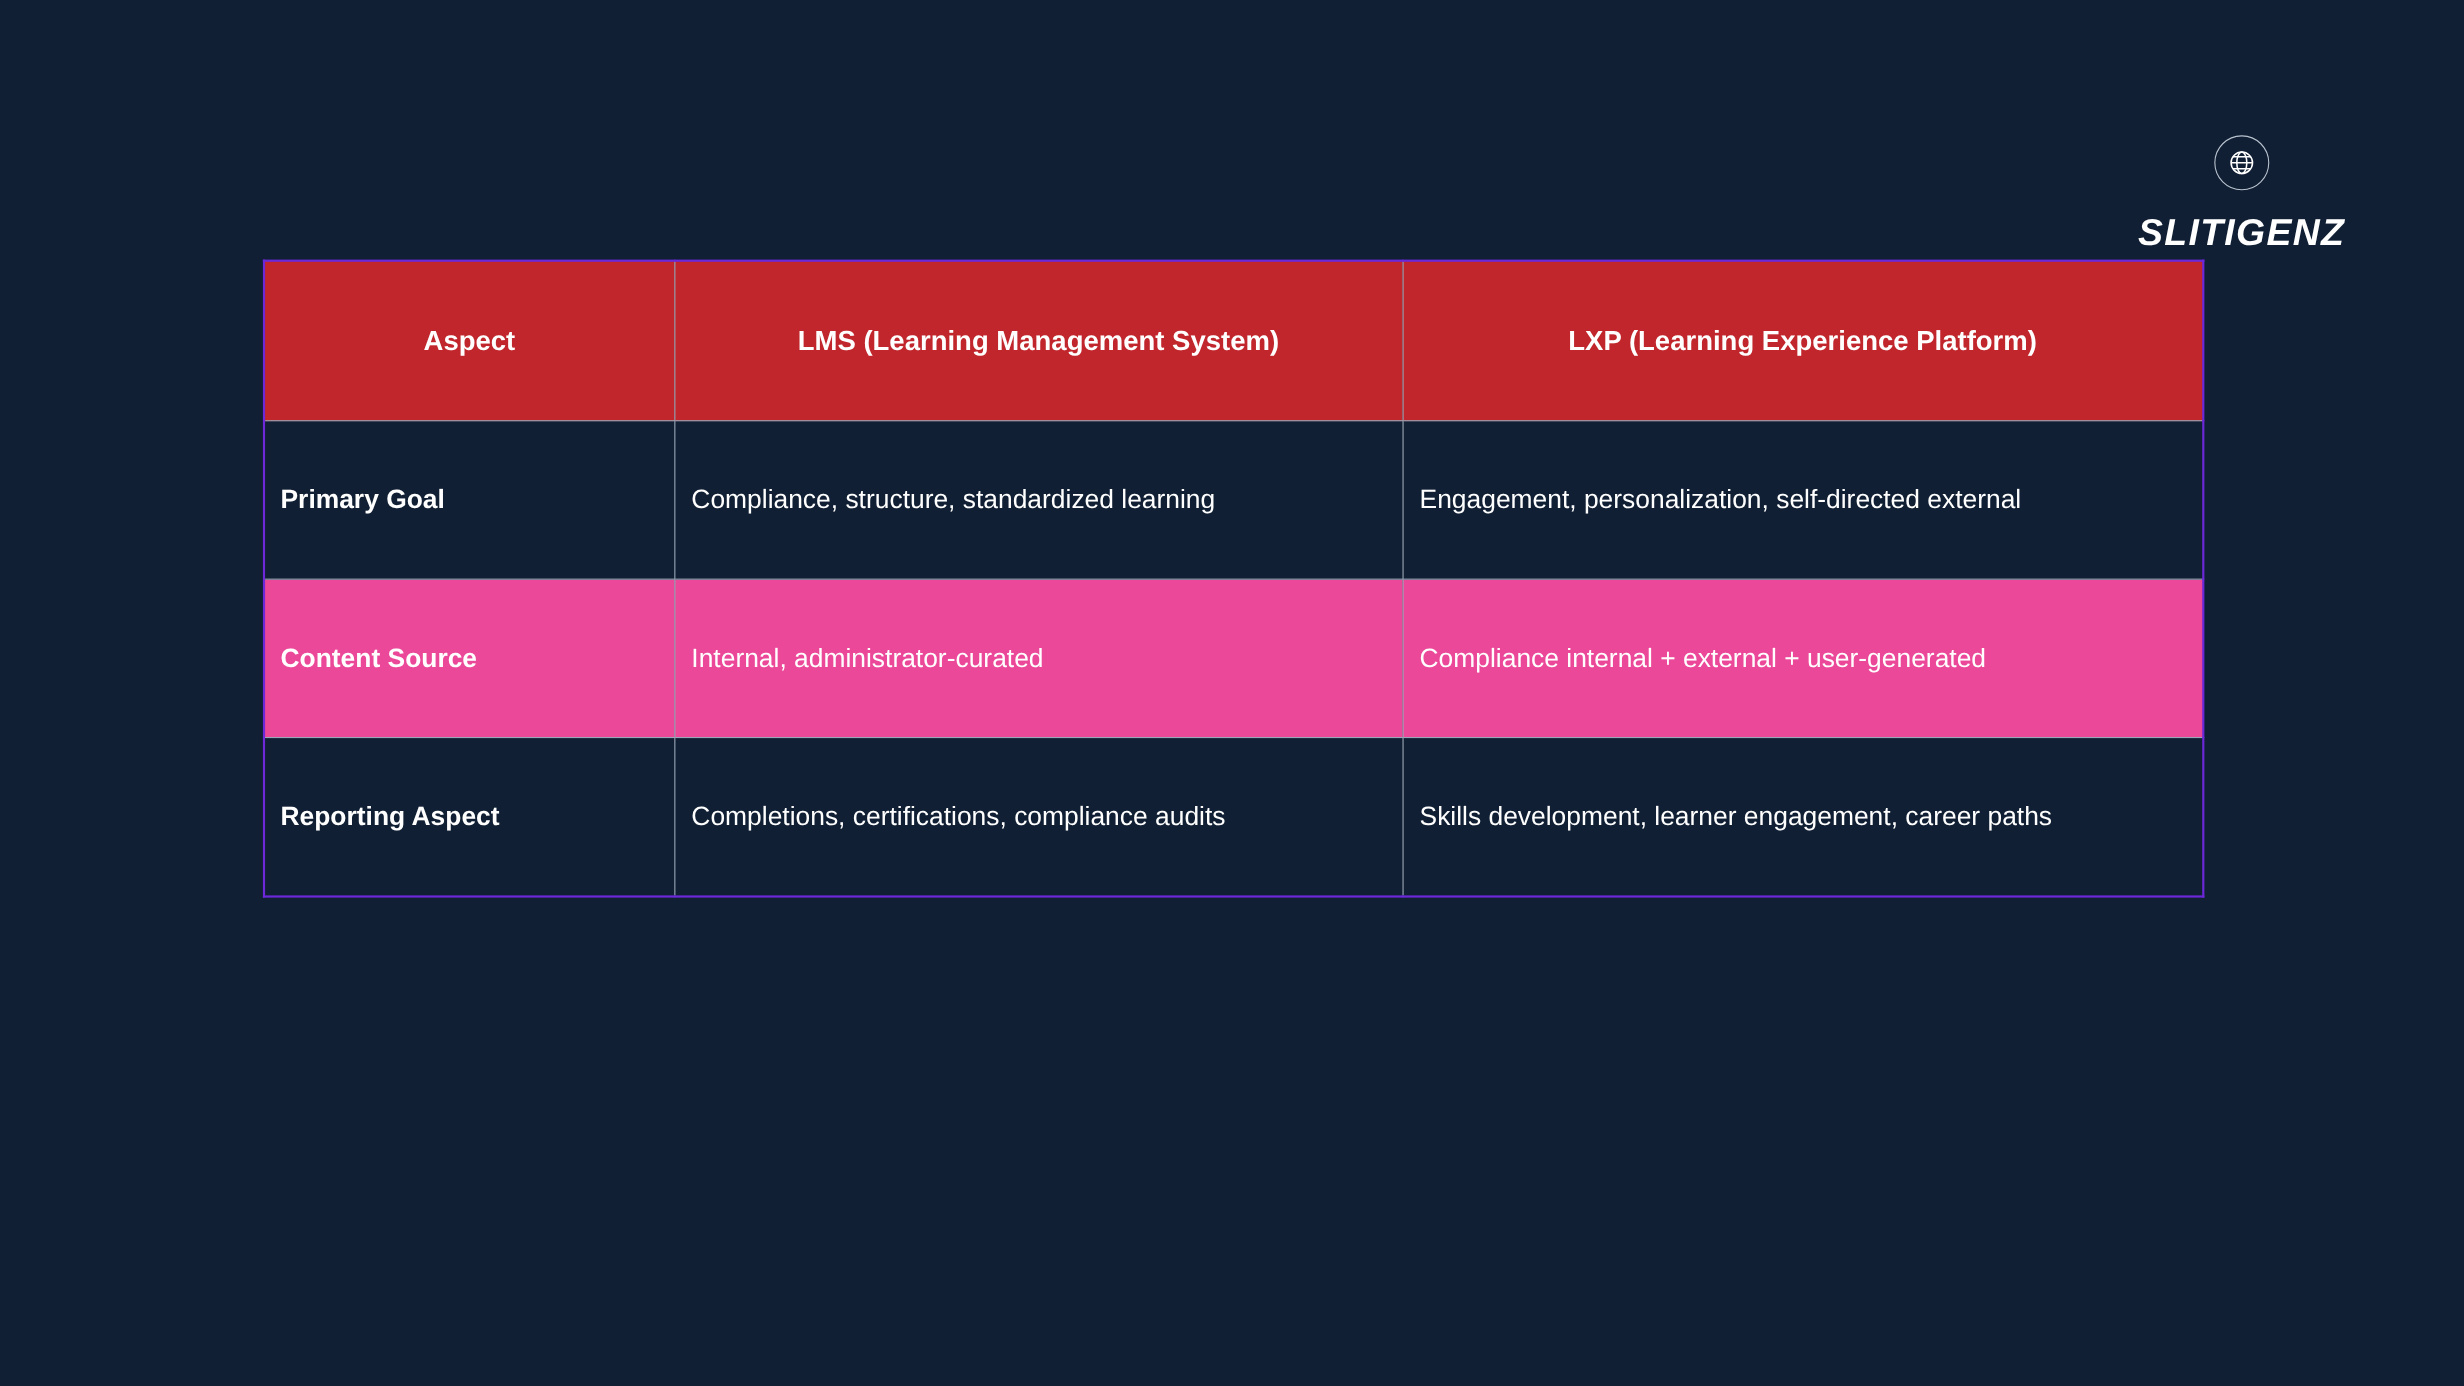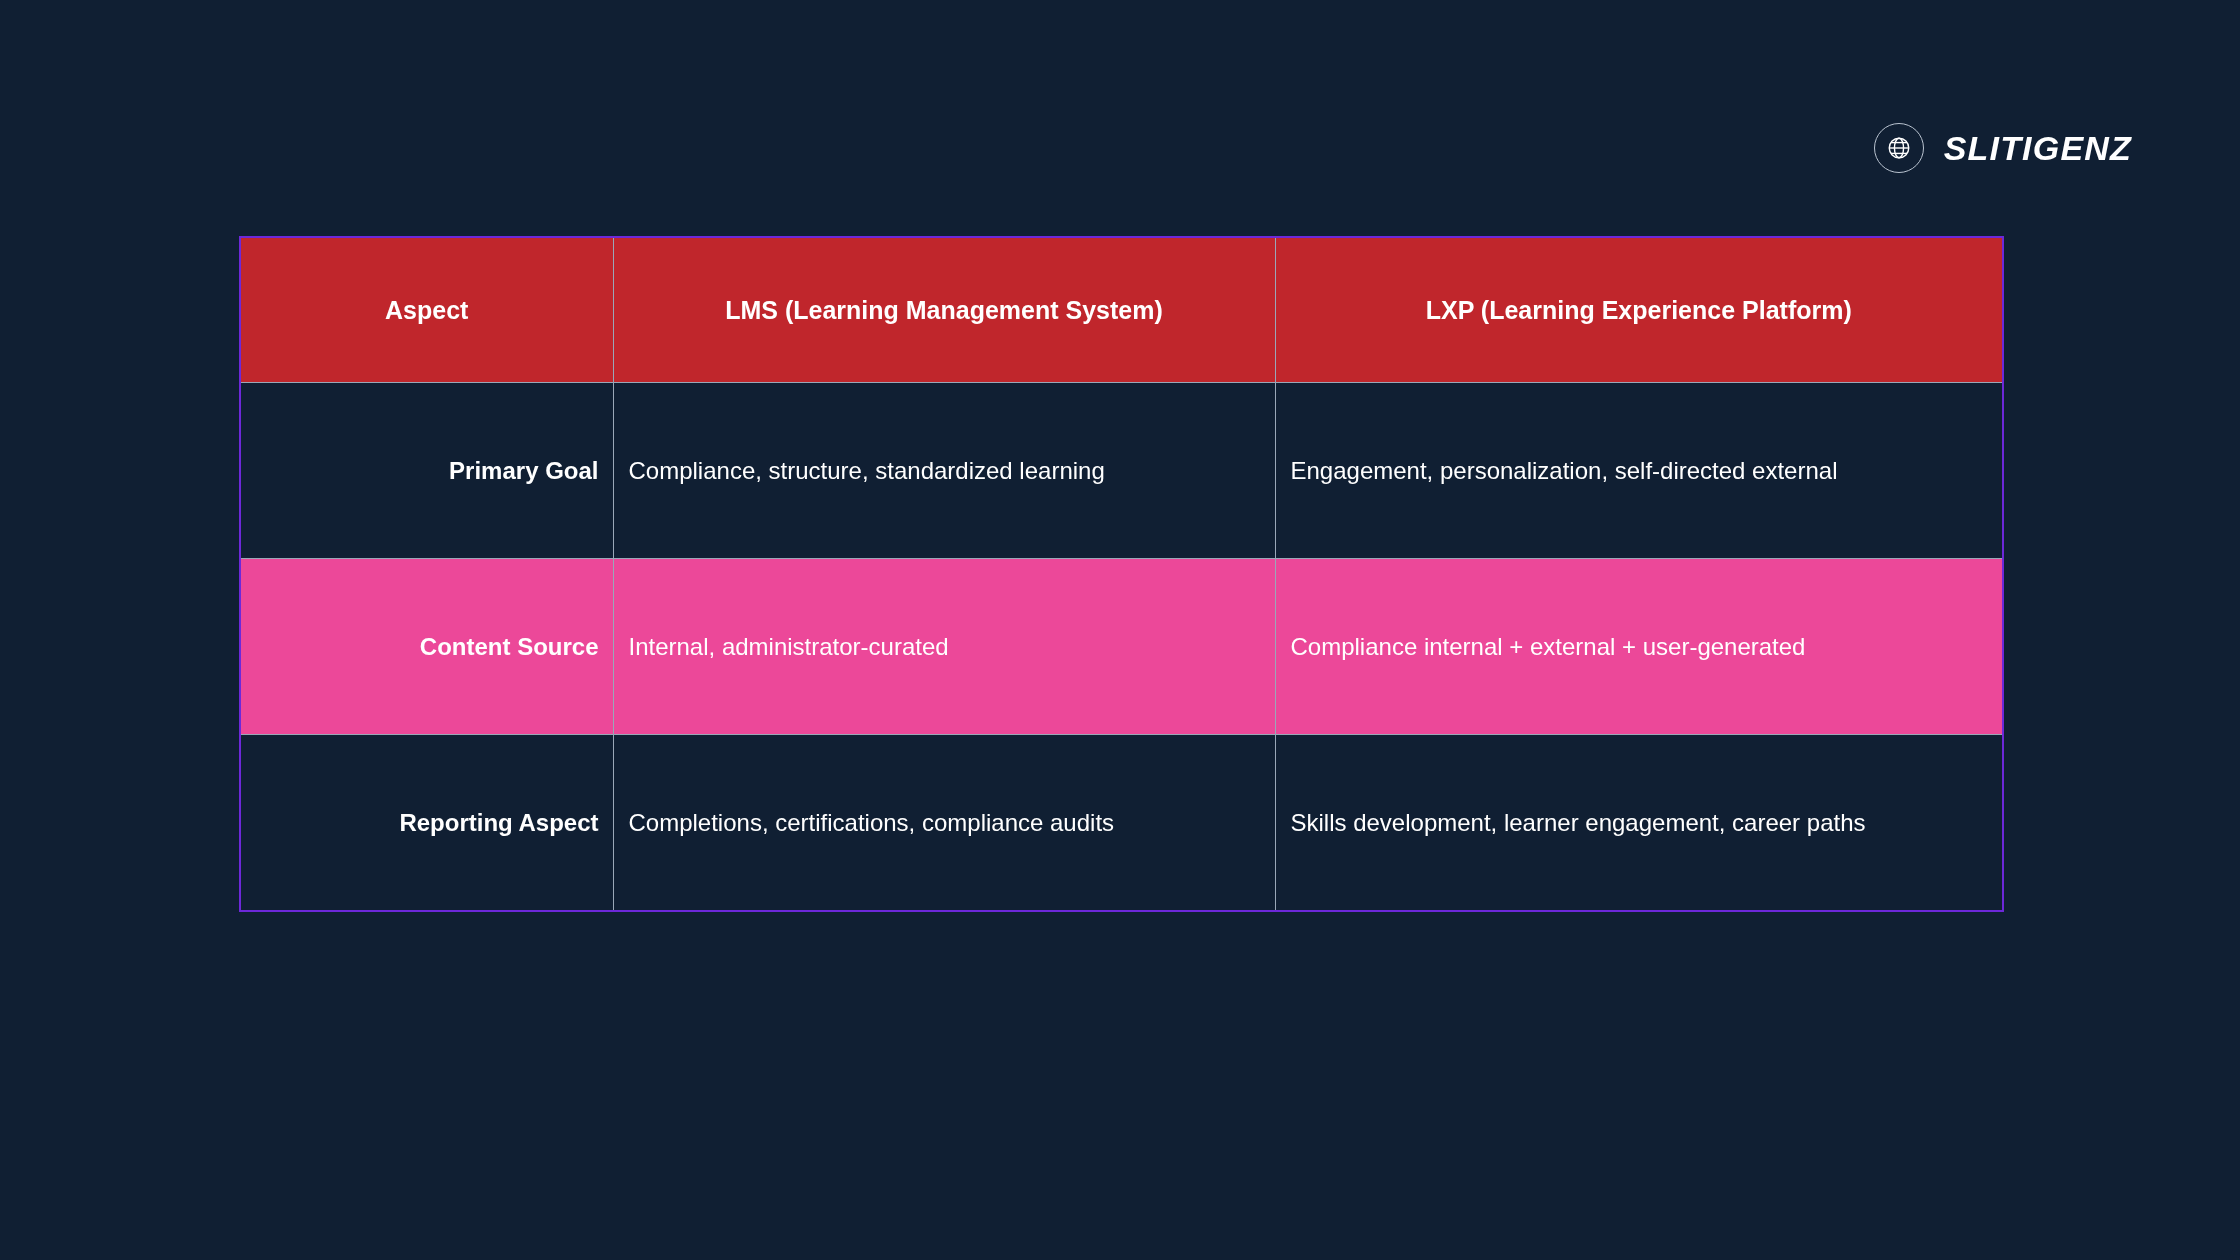--- a/index.html
+++ b/index.html
@@ -17,20 +17,21 @@
   }
 
   
   .brand {
     position: absolute;
     top: 123px;
     right: 108px;
     display: flex;
     align-items: center;
     gap: 20px;
+    flex-direction: column;
   }
   .brand-mark {
     width: 48px;
     height: 48px;
     border-radius: 50%;
     border: 1.5px solid #b9c3d0;
     position: relative;
     flex: 0 0 auto;
   }
   .brand-mark .globe {
@@ -86,23 +87,23 @@
   tbody tr.dark td { background: #101f33; }
   tbody tr.blue td { background: #ec4899; }
 
   tbody td {
     height: 143px;
     font-size: 24px;
     color: #ffffff;
     padding: 0 15px;
   }
   tbody td.aspect {
-    text-align: right;
+    text-align: left;
     font-weight: bold;
-    padding: 16px 14px;
+    padding: 0 14px;
   }
   tbody td.detail {
     text-align: left;
     font-weight: normal;
   }
 </style>
 </head>
 <body>
 
 <div class="brand">

